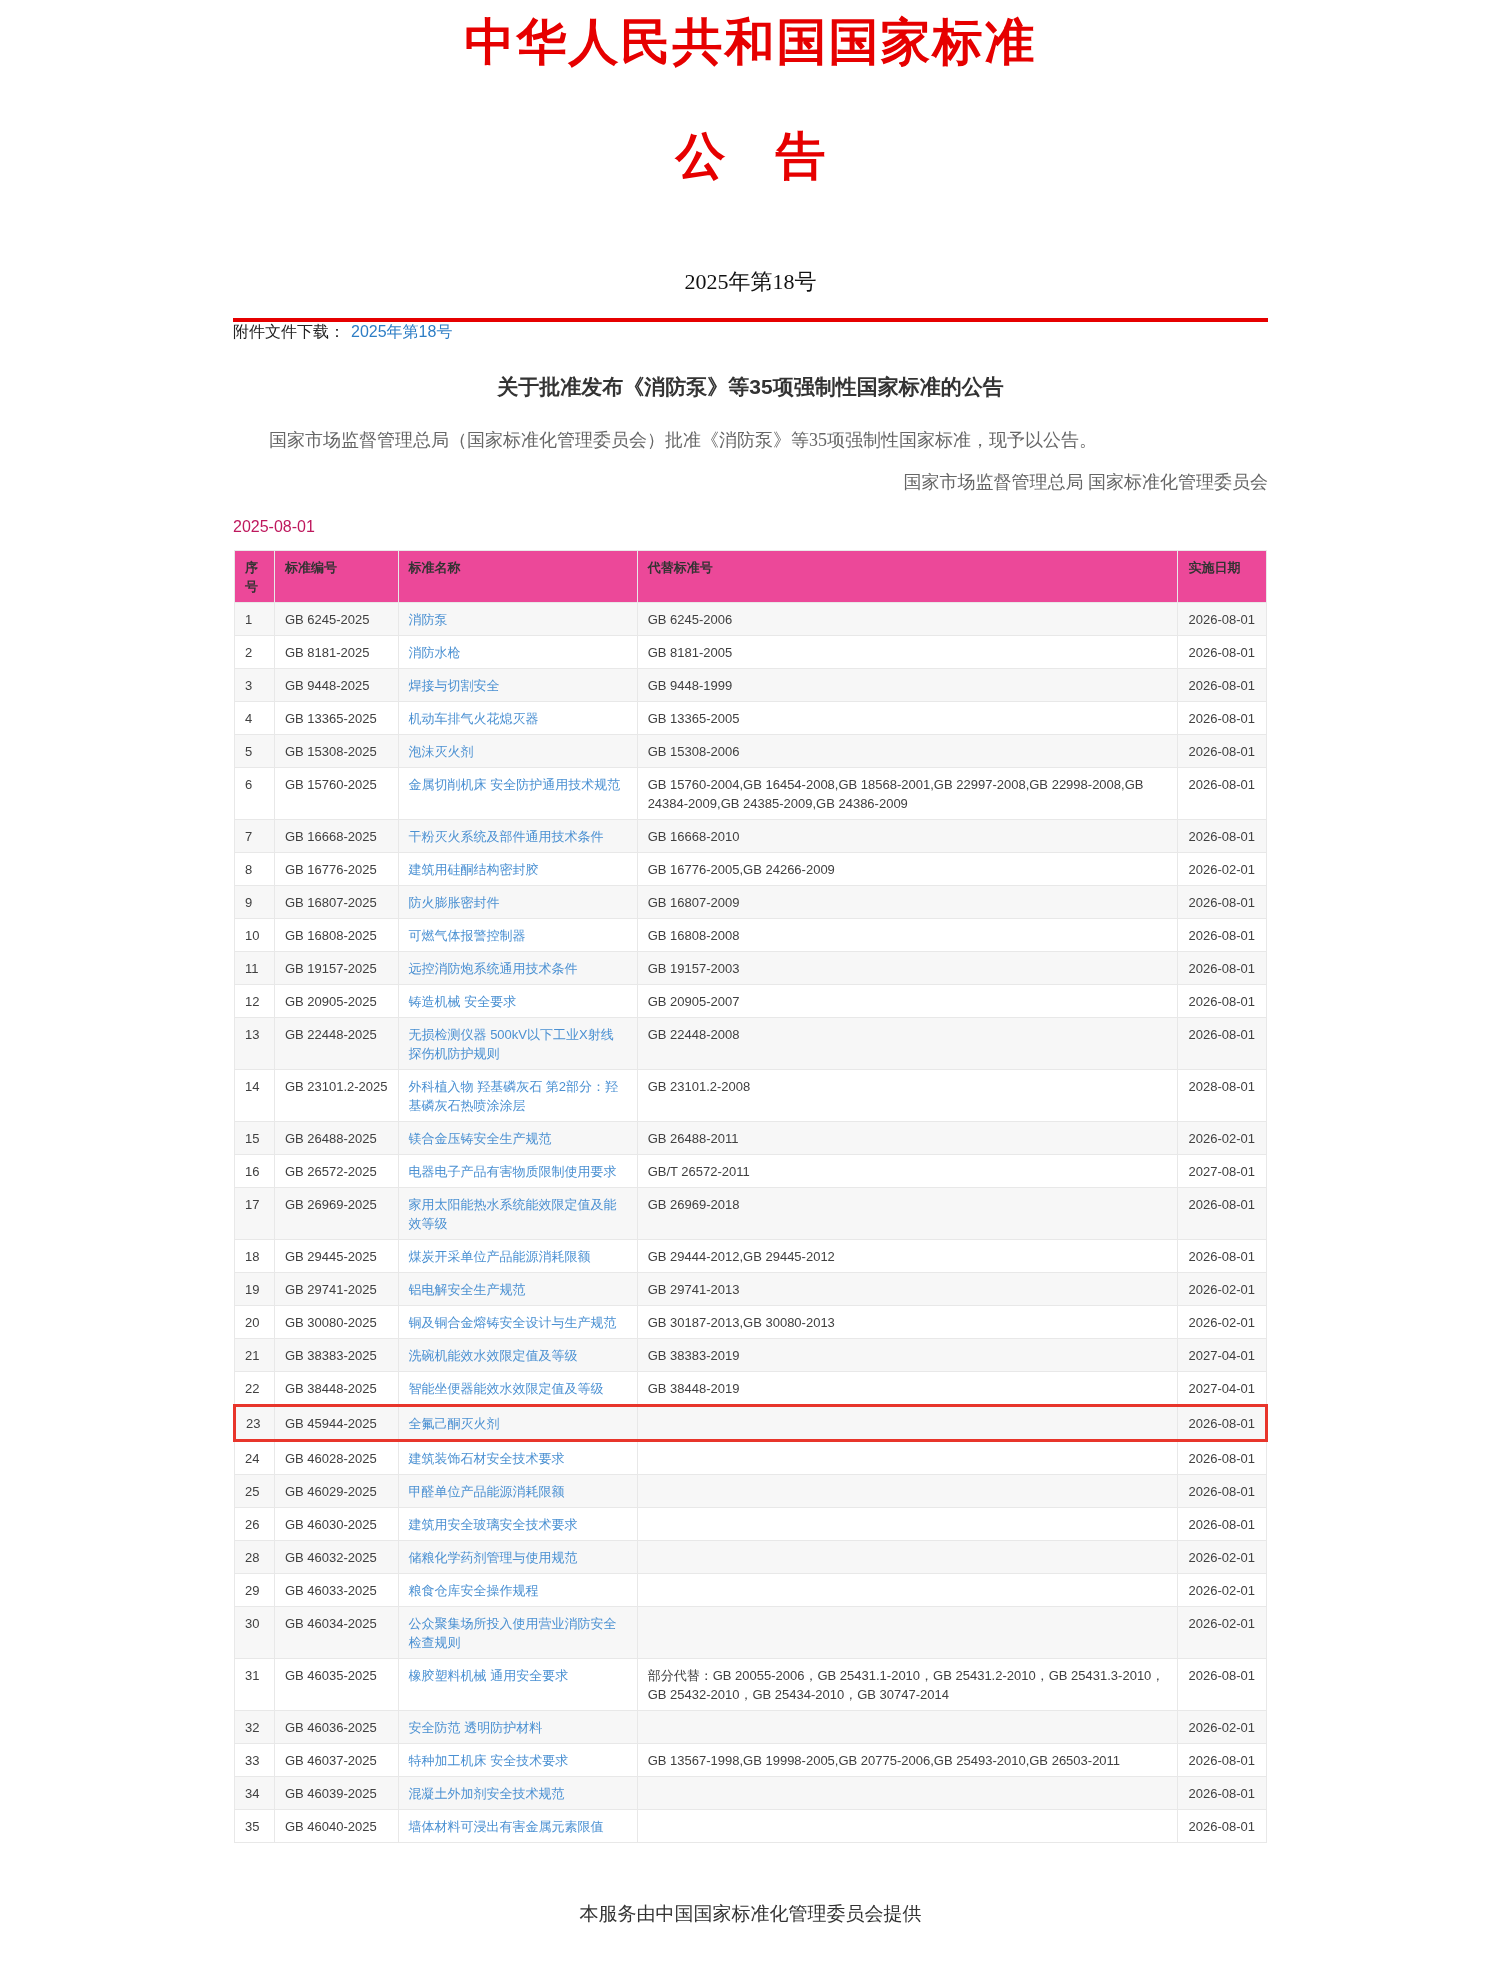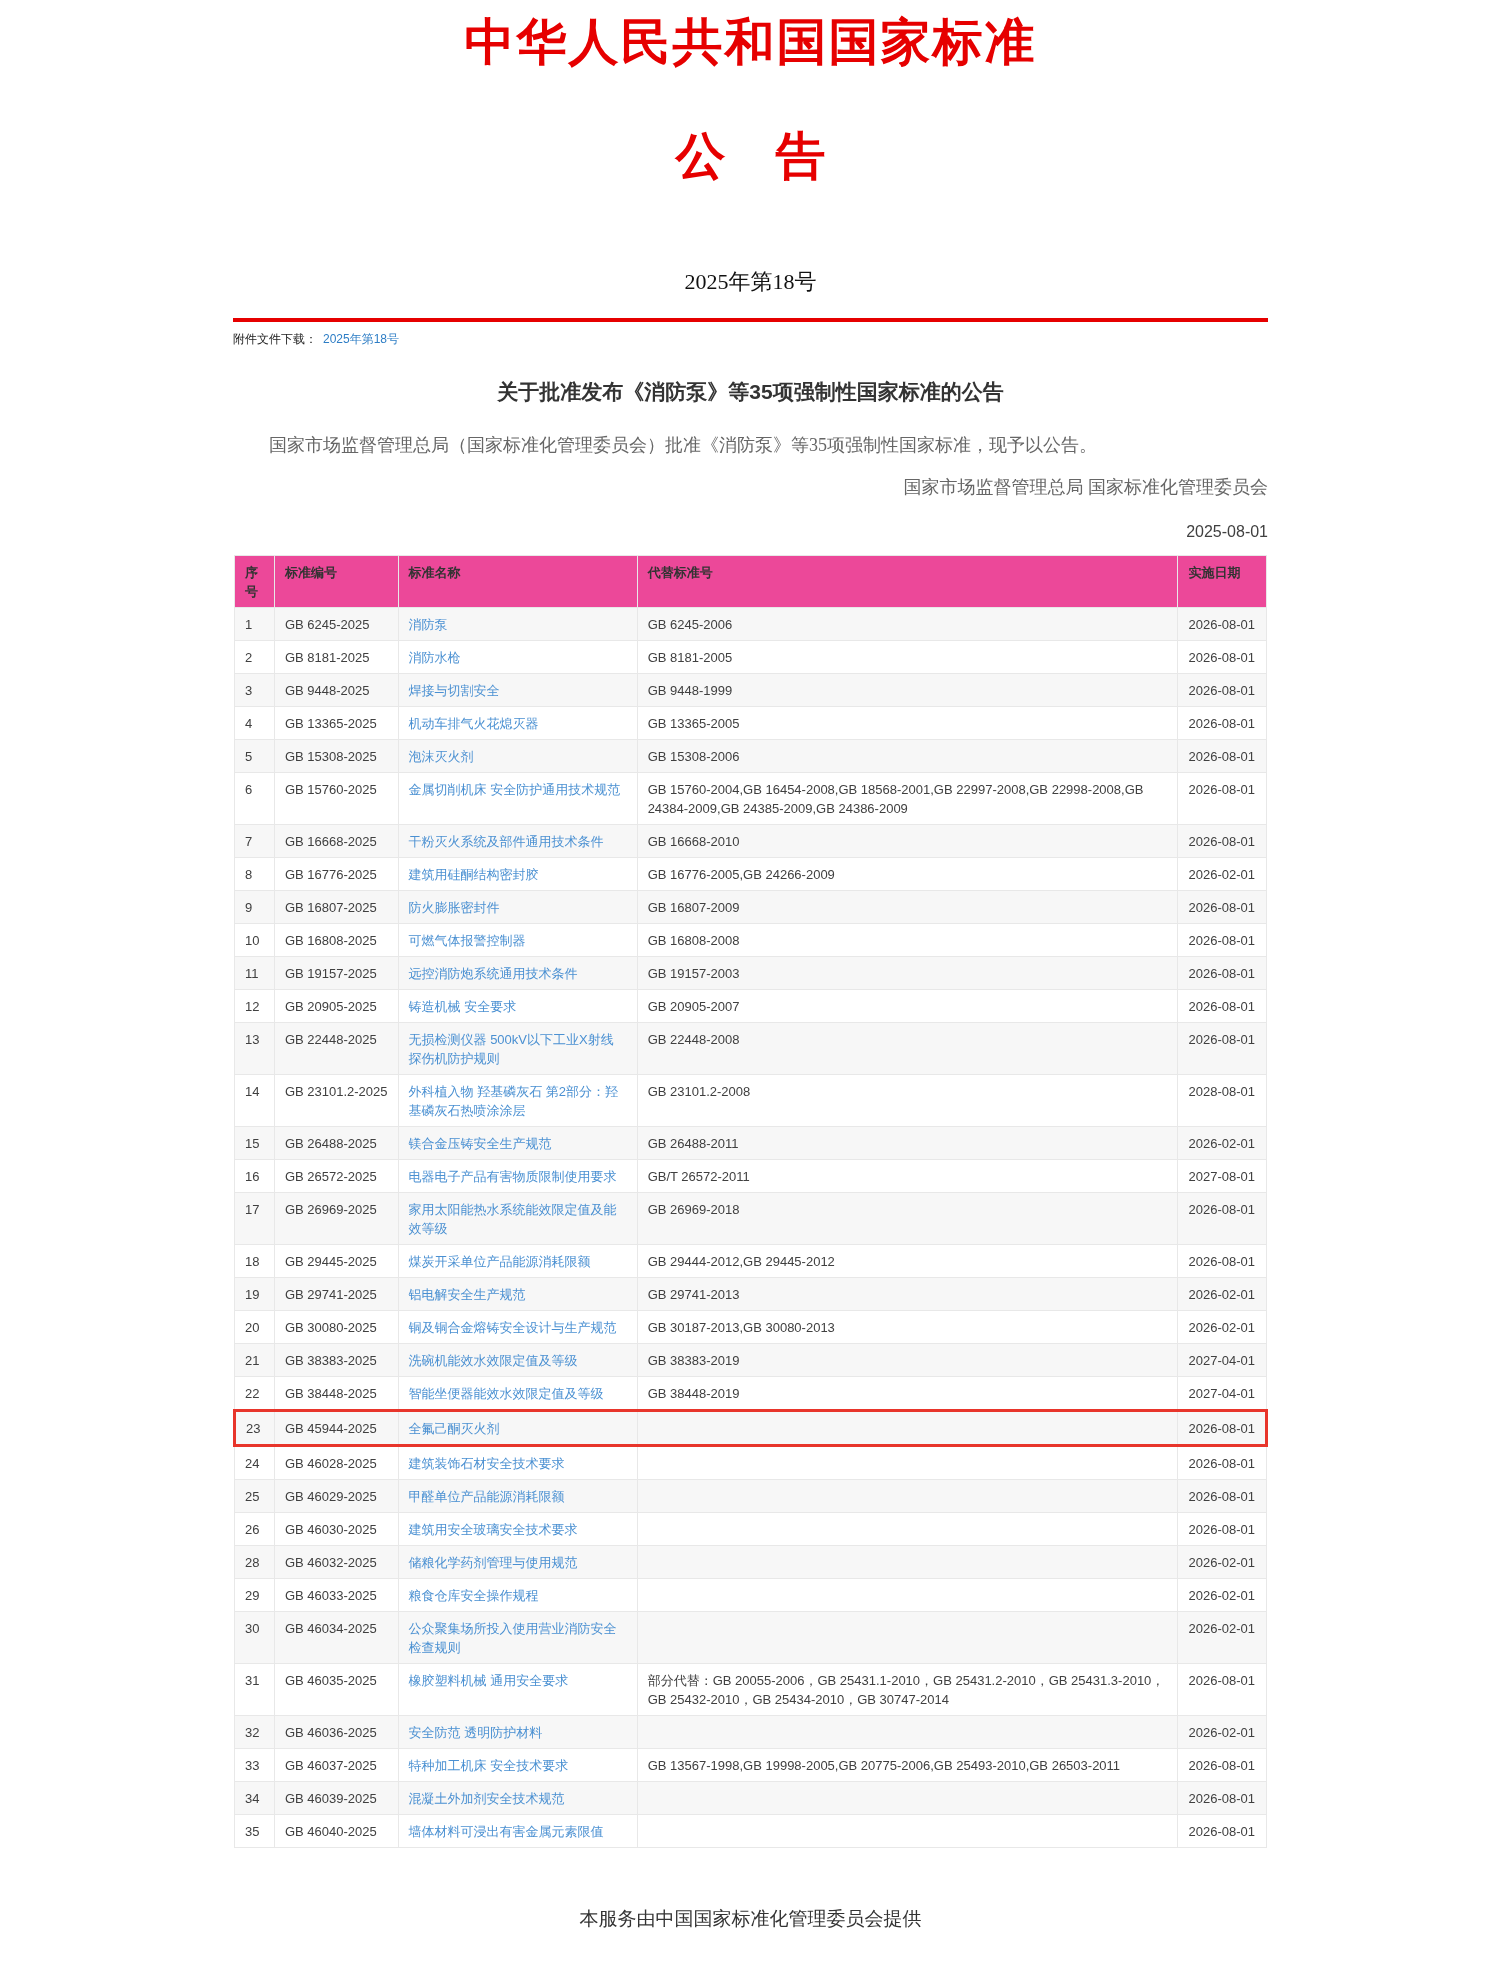--- a/index.html
+++ b/index.html
@@ -5,28 +5,28 @@
   html,body{margin:0;padding:0;background:#ffffff;}
   body{width:1487px;height:1983px;overflow:hidden;font-family:"Liberation Sans",sans-serif;}
   .container{width:1035px;margin-left:233px;}
   .doc-title{margin:0;padding-top:16px;text-align:center;font-family:"Liberation Serif",serif;
              font-weight:bold;font-size:50px;line-height:1.05;color:#e60000;letter-spacing:2px;}
   .doc-subtitle{margin-top:62px;text-align:center;font-family:"Liberation Serif",serif;
              font-weight:bold;font-size:50px;line-height:1.0;color:#e60000;}
   .issue-no{margin-top:86px;text-align:center;font-family:"Liberation Serif",serif;
              font-size:22px;color:#111;}
   .red-line{margin-top:21px;height:4px;background:#e60000;}
-  .attach-row{margin-top:9px;font-size:12px;color:#222;}
+  .attach-row{margin-top:0;font-size:16px;color:#222;}
   .attach-row a{color:#2d7dc5;text-decoration:none;margin-left:6px;cursor:pointer;}
   .ann-title{margin:30px 0 0 0;text-align:center;font-size:21px;font-weight:bold;color:#333;}
   .ann-body{margin:26px 0 0 0;font-family:"Liberation Serif",serif;font-size:18px;color:#666;
             line-height:1.55;text-indent:2em;}
   .issuer-line{margin-top:16px;text-align:right;font-family:"Liberation Serif",serif;
             font-size:18px;color:#666;}
-  .pub-date{margin-top:24px;text-align:right;font-size:16px;color:#404040;}
+  .pub-date{margin-top:24px;font-size:16px;color:#be185d;}
   table.std{margin-top:14px;width:1035px;border-collapse:collapse;font-size:13px;color:#404040;}
   table.std th,table.std td{border:1px solid #e8e8e8;padding:7px 10px 6px 10px;line-height:19px;
             text-align:left;vertical-align:top;font-weight:normal;}
   table.std th{color:#333;font-weight:bold;background:#ec4899;}
   table.std tbody tr:nth-child(odd){background:#f7f7f7;}
   table.std tbody tr:nth-child(even){background:#ffffff;}
   td.nowrap{white-space:nowrap;}
   .name-link{color:#4a90d2;cursor:pointer;}
   tr.highlight td{border-top:3px solid #e8352b;border-bottom:3px solid #e8352b;margin-left:24px;}
   tr.highlight td:first-child{border-left:3px solid #e8352b;}

